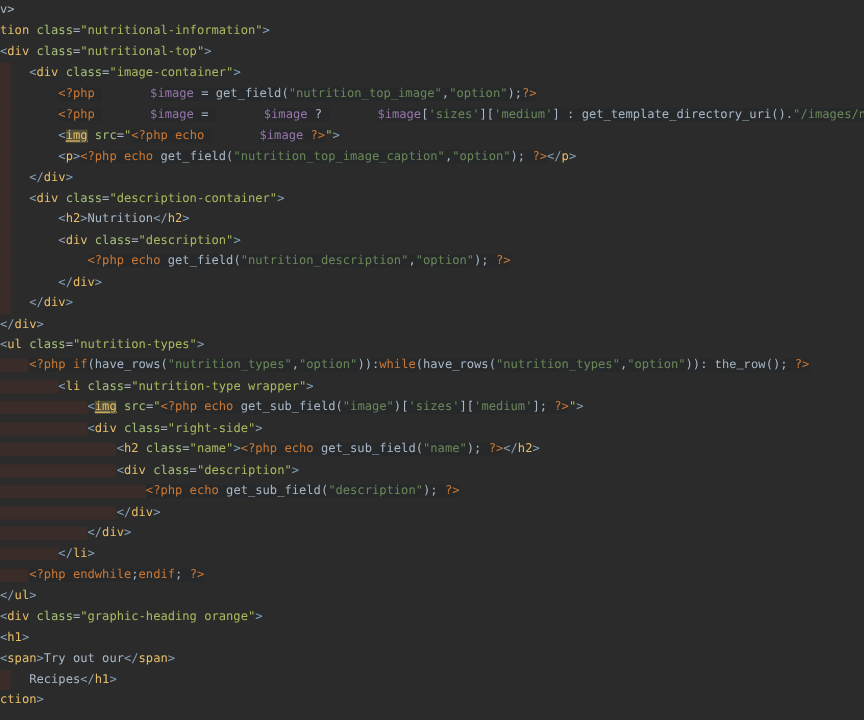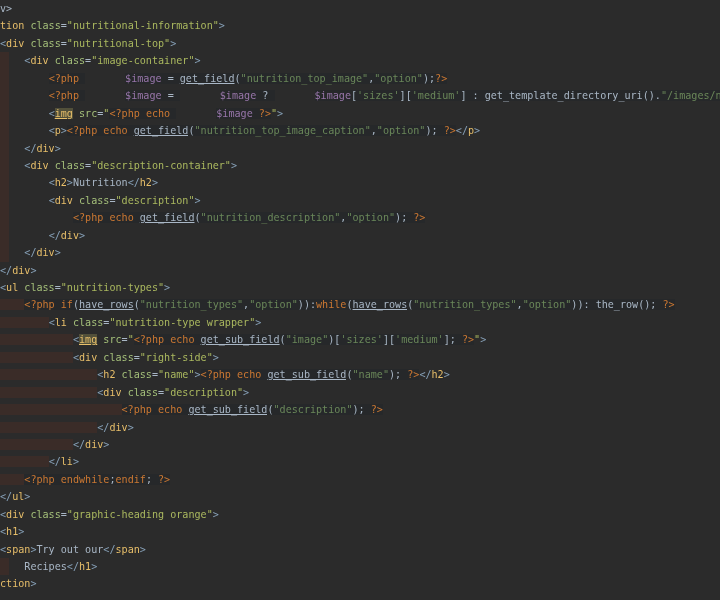--- a/index.html
+++ b/index.html
@@ -15,23 +15,23 @@
   .line.edge{background-image:linear-gradient(90deg,#3A2C28 0,#3A2C28 9px,rgba(0,0,0,0) 9px);}
   .tok{white-space:pre;}
   .pl{color:#A9B7C6;}                        
   .br{color:#87A1B8;}                        
   .tg{color:#E8BF6A;}                        
   .at{color:#A5C07A;}                        
   .hs{color:#ABB95F;}                        
   .pk{color:#CC7832;}                        
   .vr{color:#9876AA;margin-left:40px;}                        
   .ps{color:#6A8759;}                        
-  .fw{color:#A9B7C6;background:#52503A;text-decoration:underline;}     
+  .fw{color:#A9B7C6;background:#52503A;}     
   .iw{color:#E8BF6A;background:#52503A;text-decoration:underline;}     
-  .tr{color:#A9B7C6;background:#4B5052;}     
+  .tr{color:#A9B7C6;background:#4B5052;font-family:Liberation Mono, monospace;}     
   .tab{background:#3A2C28;}                  
   .sp{}                                      
   .p{background:#26282A;}                    
 </style>
 </head>
 <body>
 
 <div class="editor">
   <pre class="code"><div class="line"><span class="tok pl">v&gt;</span></div><div class="line"><span class="tok tg">tion</span><span class="tok pl"> </span><span class="tok at">class</span><span class="tok pl">=</span><span class="tok hs">"nutritional-information"</span><span class="tok br">&gt;</span></div><div class="line"><span class="tok br">&lt;</span><span class="tok tg">div</span><span class="tok pl"> </span><span class="tok at">class</span><span class="tok pl">=</span><span class="tok hs">"nutritional-top"</span><span class="tok br">&gt;</span></div><div class="line edge"><span class="tok sp">    </span><span class="tok br">&lt;</span><span class="tok tg">div</span><span class="tok pl"> </span><span class="tok at">class</span><span class="tok pl">=</span><span class="tok hs">"image-container"</span><span class="tok br">&gt;</span></div><div class="line edge"><span class="tok sp">        </span><span class="tok pk p">&lt;?php </span><span class="tok vr p">$image</span><span class="tok pl p"> = </span><span class="tok fw p">get_field</span><span class="tok pl p">(</span><span class="tok ps p">"nutrition_top_image"</span><span class="tok pl p">,</span><span class="tok ps p">"option"</span><span class="tok pl p">);</span><span class="tok pk p">?&gt;</span></div><div class="line edge"><span class="tok sp">        </span><span class="tok pk p">&lt;?php </span><span class="tok vr p">$image</span><span class="tok pl p"> = </span><span class="tok vr p">$image</span><span class="tok pl p"> ? </span><span class="tok vr p">$image</span><span class="tok pl p">[</span><span class="tok ps p">'sizes'</span><span class="tok pl p">][</span><span class="tok ps p">'medium'</span><span class="tok pl p">] : </span><span class="tok pl p">get_template_directory_uri().</span><span class="tok ps p">"/images/nutrition_temp.png"</span><span class="tok pl p">;</span></div><div class="line edge"><span class="tok sp">        </span><span class="tok br">&lt;</span><span class="tok iw">img</span><span class="tok pl"> </span><span class="tok at">src</span><span class="tok pl">=</span><span class="tok hs">"</span><span class="tok pk p">&lt;?php </span><span class="tok pk p">echo </span><span class="tok vr p">$image</span><span class="tok pl p"> </span><span class="tok pk p">?&gt;</span><span class="tok hs">"</span><span class="tok br">&gt;</span></div><div class="line edge"><span class="tok sp">        </span><span class="tok br">&lt;</span><span class="tok tg">p</span><span class="tok br">&gt;</span><span class="tok pk p">&lt;?php </span><span class="tok pk p">echo </span><span class="tok fw p">get_field</span><span class="tok pl p">(</span><span class="tok ps p">"nutrition_top_image_caption"</span><span class="tok pl p">,</span><span class="tok ps p">"option"</span><span class="tok pl p">); </span><span class="tok pk p">?&gt;</span><span class="tok br">&lt;/</span><span class="tok tg">p</span><span class="tok br">&gt;</span></div><div class="line edge"><span class="tok sp">    </span><span class="tok br">&lt;/</span><span class="tok tg">div</span><span class="tok br">&gt;</span></div><div class="line edge"><span class="tok sp">    </span><span class="tok br">&lt;</span><span class="tok tg">div</span><span class="tok pl"> </span><span class="tok at">class</span><span class="tok pl">=</span><span class="tok hs">"description-container"</span><span class="tok br">&gt;</span></div><div class="line edge"><span class="tok sp">        </span><span class="tok br">&lt;</span><span class="tok tg">h2</span><span class="tok br">&gt;</span><span class="tok pl">Nutrition</span><span class="tok br">&lt;/</span><span class="tok tg">h2</span><span class="tok br">&gt;</span></div><div class="line edge"><span class="tok sp">        </span><span class="tok br">&lt;</span><span class="tok tg">div</span><span class="tok pl"> </span><span class="tok at">class</span><span class="tok pl">=</span><span class="tok hs">"description"</span><span class="tok br">&gt;</span></div><div class="line edge"><span class="tok sp">            </span><span class="tok pk p">&lt;?php </span><span class="tok pk p">echo </span><span class="tok fw p">get_field</span><span class="tok pl p">(</span><span class="tok ps p">"nutrition_description"</span><span class="tok pl p">,</span><span class="tok ps p">"option"</span><span class="tok pl p">); </span><span class="tok pk p">?&gt;</span></div><div class="line edge"><span class="tok sp">        </span><span class="tok br">&lt;/</span><span class="tok tg">div</span><span class="tok br">&gt;</span></div><div class="line edge"><span class="tok sp">    </span><span class="tok br">&lt;/</span><span class="tok tg">div</span><span class="tok br">&gt;</span></div><div class="line"><span class="tok br">&lt;/</span><span class="tok tg">div</span><span class="tok br">&gt;</span></div><div class="line"><span class="tok br">&lt;</span><span class="tok tg">ul</span><span class="tok pl"> </span><span class="tok at">class</span><span class="tok pl">=</span><span class="tok hs">"nutrition-types"</span><span class="tok br">&gt;</span></div><div class="line"><span class="tok tab">    </span><span class="tok pk p">&lt;?php </span><span class="tok pk p">if</span><span class="tok pl p">(</span><span class="tok fw p">have_rows</span><span class="tok pl p">(</span><span class="tok ps p">"nutrition_types"</span><span class="tok pl p">,</span><span class="tok ps p">"option"</span><span class="tok pl p">)):</span><span class="tok pk p">while</span><span class="tok pl p">(</span><span class="tok fw p">have_rows</span><span class="tok pl p">(</span><span class="tok ps p">"nutrition_types"</span><span class="tok pl p">,</span><span class="tok ps p">"option"</span><span class="tok pl p">)): </span><span class="tok tr p">the_row</span><span class="tok pl p">(); </span><span class="tok pk p">?&gt;</span></div><div class="line"><span class="tok tab">        </span><span class="tok br">&lt;</span><span class="tok tg">li</span><span class="tok pl"> </span><span class="tok at">class</span><span class="tok pl">=</span><span class="tok hs">"nutrition-type wrapper"</span><span class="tok br">&gt;</span></div><div class="line"><span class="tok tab">            </span><span class="tok br">&lt;</span><span class="tok iw">img</span><span class="tok pl"> </span><span class="tok at">src</span><span class="tok pl">=</span><span class="tok hs">"</span><span class="tok pk p">&lt;?php </span><span class="tok pk p">echo </span><span class="tok fw p">get_sub_field</span><span class="tok pl p">(</span><span class="tok ps p">"image"</span><span class="tok pl p">)[</span><span class="tok ps p">'sizes'</span><span class="tok pl p">][</span><span class="tok ps p">'medium'</span><span class="tok pl p">]; </span><span class="tok pk p">?&gt;</span><span class="tok hs">"</span><span class="tok br">&gt;</span></div><div class="line"><span class="tok tab">            </span><span class="tok br">&lt;</span><span class="tok tg">div</span><span class="tok pl"> </span><span class="tok at">class</span><span class="tok pl">=</span><span class="tok hs">"right-side"</span><span class="tok br">&gt;</span></div><div class="line"><span class="tok tab">                </span><span class="tok br">&lt;</span><span class="tok tg">h2</span><span class="tok pl"> </span><span class="tok at">class</span><span class="tok pl">=</span><span class="tok hs">"name"</span><span class="tok br">&gt;</span><span class="tok pk p">&lt;?php </span><span class="tok pk p">echo </span><span class="tok fw p">get_sub_field</span><span class="tok pl p">(</span><span class="tok ps p">"name"</span><span class="tok pl p">); </span><span class="tok pk p">?&gt;</span><span class="tok br">&lt;/</span><span class="tok tg">h2</span><span class="tok br">&gt;</span></div><div class="line"><span class="tok tab">                </span><span class="tok br">&lt;</span><span class="tok tg">div</span><span class="tok pl"> </span><span class="tok at">class</span><span class="tok pl">=</span><span class="tok hs">"description"</span><span class="tok br">&gt;</span></div><div class="line"><span class="tok tab">                    </span><span class="tok pk p">&lt;?php </span><span class="tok pk p">echo </span><span class="tok fw p">get_sub_field</span><span class="tok pl p">(</span><span class="tok ps p">"description"</span><span class="tok pl p">); </span><span class="tok pk p">?&gt;</span></div><div class="line"><span class="tok tab">                </span><span class="tok br">&lt;/</span><span class="tok tg">div</span><span class="tok br">&gt;</span></div><div class="line"><span class="tok tab">            </span><span class="tok br">&lt;/</span><span class="tok tg">div</span><span class="tok br">&gt;</span></div><div class="line"><span class="tok tab">        </span><span class="tok br">&lt;/</span><span class="tok tg">li</span><span class="tok br">&gt;</span></div><div class="line"><span class="tok tab">    </span><span class="tok pk p">&lt;?php </span><span class="tok pk p">endwhile</span><span class="tok pl p">;</span><span class="tok pk p">endif</span><span class="tok pl p">; </span><span class="tok pk p">?&gt;</span></div><div class="line"><span class="tok br">&lt;/</span><span class="tok tg">ul</span><span class="tok br">&gt;</span></div><div class="line"><span class="tok br">&lt;</span><span class="tok tg">div</span><span class="tok pl"> </span><span class="tok at">class</span><span class="tok pl">=</span><span class="tok hs">"graphic-heading orange"</span><span class="tok br">&gt;</span></div><div class="line"><span class="tok br">&lt;</span><span class="tok tg">h1</span><span class="tok br">&gt;</span></div><div class="line"><span class="tok br">&lt;</span><span class="tok tg">span</span><span class="tok br">&gt;</span><span class="tok pl">Try out our</span><span class="tok br">&lt;/</span><span class="tok tg">span</span><span class="tok br">&gt;</span></div><div class="line edge"><span class="tok sp">    </span><span class="tok pl">Recipes</span><span class="tok br">&lt;/</span><span class="tok tg">h1</span><span class="tok br">&gt;</span></div><div class="line"><span class="tok tg">ction</span><span class="tok br">&gt;</span></div></pre>
 </div>

